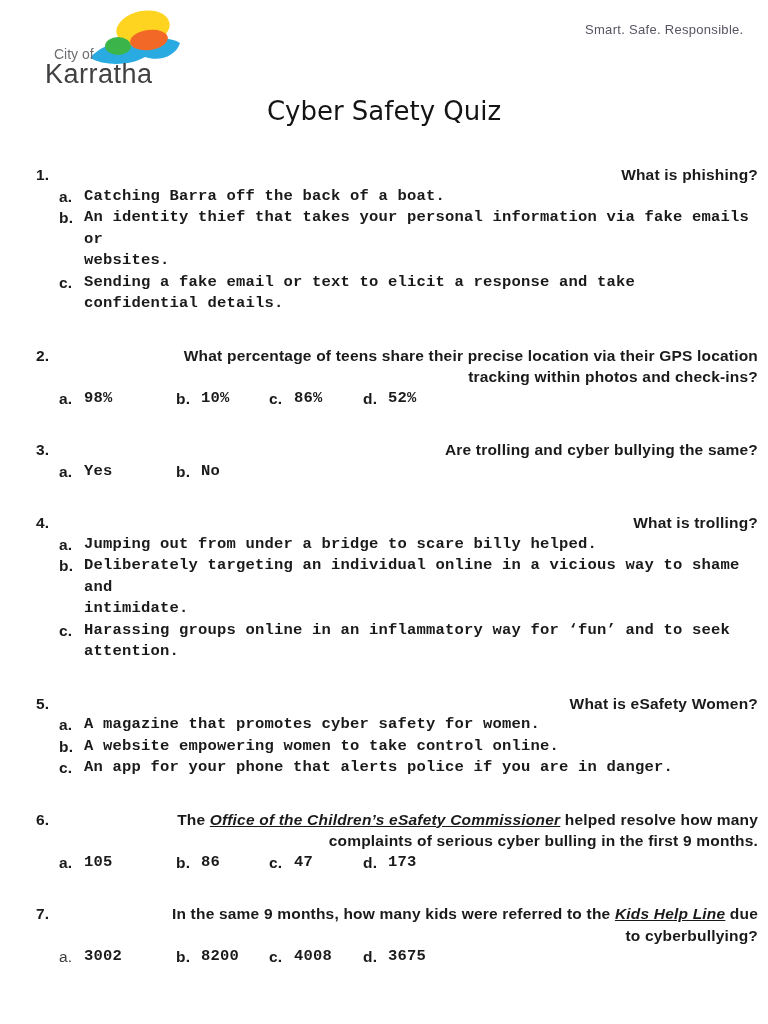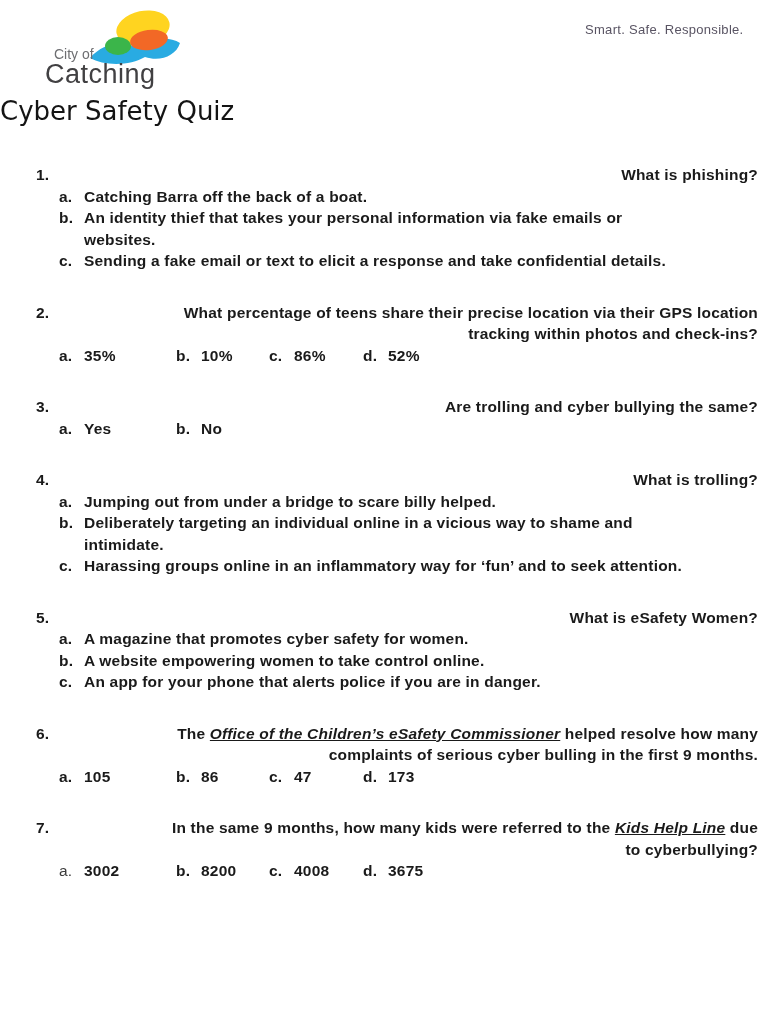--- a/index.html
+++ b/index.html
@@ -17,59 +17,59 @@
   .k-swirl{position:absolute;left:0;top:0;}
   .k-cityof{position:absolute;left:24px;top:40px;font-size:14px;color:#6d6e71;}
   .k-karratha{position:absolute;left:15px;top:53px;font-size:27px;color:#414042;letter-spacing:.5px;}
   .e-logo{position:absolute;left:585px;top:20px;width:160px;}
   .e-brand{font-size:40px;font-weight:700;line-height:1.05;letter-spacing:-1px;}
   .e-brand .e{color:#EDA33B;}
   .e-brand .smart{color:#6F2C91;}
   .e-tagline{font-size:13px;color:#595463;margin-top:2px;letter-spacing:.3px;}
   
   .title{
-    text-align:left;
+    text-align:center;
     font-family:"DejaVu Sans","Liberation Sans",sans-serif;
     font-size:26px;font-weight:500;color:#141414;
     margin:0;line-height:31px;
   }
   
   .quiz{
     margin:37px 10px 0 36px;
     font-weight:700;font-size:15.5px;line-height:21.5px;letter-spacing:.2px;
   }
   .question{margin-bottom:30px;}
   .q-head{display:flex;}
   .q-num{flex:0 0 23px;}
   .q-prompt{flex:1;white-space:pre-wrap;text-align:right;}
   .q-prompt em{font-style:italic;text-decoration:underline;}
   .q-opts.block .opt-row{display:flex;padding-left:23px;}
   .opt-letter{flex:0 0 25px;}
   .opt-letter.light{font-weight:400;color:#3c3c3c;}
-  .opt-text{flex:1;white-space:pre-wrap;}
+  .opt-text{flex:1;white-space:pre-wrap;font-family:Liberation Mono, monospace;}
   .q-opts.inline{display:flex;padding-left:23px;}
   .in-opt{display:inline-flex;}
   .in-opt-1{width:117px;}
   .in-opt-2{width:93px;}
   .in-opt-3{width:94px;}
   .in-opt .opt-letter{flex:0 0 25px;}
 </style>
 </head>
 <body>
 
 <div class="header">
   <div class="k-logo">
     <svg class="k-swirl" width="152" height="90" viewBox="0 0 152 90" aria-hidden="true">
       <ellipse cx="113" cy="22" rx="27" ry="17" transform="rotate(-12 113 22)" fill="#FFD420"></ellipse>
       <path d="M60,52 C72,37 94,34 105,41 C118,31 140,30 150,37 C146,50 130,56 115,51 C100,60 74,60 60,52 Z" fill="#29ABE2"></path>
       <ellipse cx="88" cy="40" rx="13" ry="9" fill="#3BB54A"></ellipse>
       <ellipse cx="119" cy="34" rx="19" ry="10" transform="rotate(-8 119 34)" fill="#F26826"></ellipse>
     </svg>
     <div class="k-cityof">City of</div>
-    <div class="k-karratha">Catching</div>
+    <div class="k-karratha">Karratha</div>
   </div>
 
   <div class="e-logo">
     <div class="e-tagline">Smart. Safe. Responsible.</div>
   </div>
 </div>
 
 <h1 class="title">Cyber Safety Quiz</h1>
 
 <div class="quiz">
@@ -96,21 +96,21 @@
     </div>
     <div class="question">
       <div class="q-head">
         <span class="q-num">2.</span>
         <span class="q-prompt"><span class="seg">What percentage of teens share their precise location via their GPS location
 tracking within photos and check-ins?</span></span>
       </div>
       <div class="q-opts inline">
         <span class="in-opt in-opt-1">
           <span class="opt-letter">a.</span>
-          <span class="opt-text">35%</span>
+          <span class="opt-text">98%</span>
         </span>
         <span class="in-opt in-opt-2">
           <span class="opt-letter">b.</span>
           <span class="opt-text">10%</span>
         </span>
         <span class="in-opt in-opt-3">
           <span class="opt-letter">c.</span>
           <span class="opt-text">86%</span>
         </span>
         <span class="in-opt in-opt-4">

